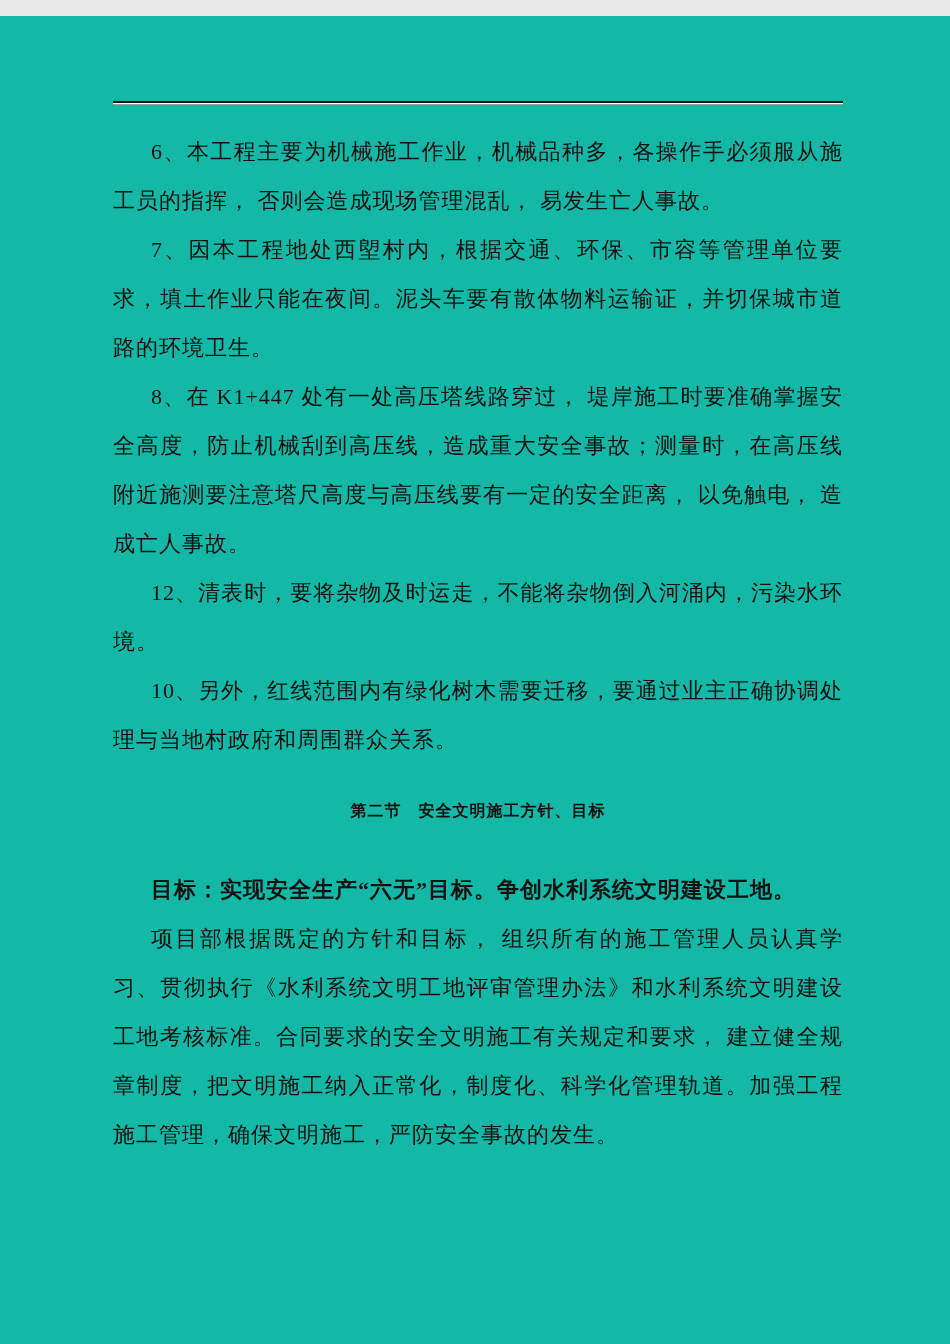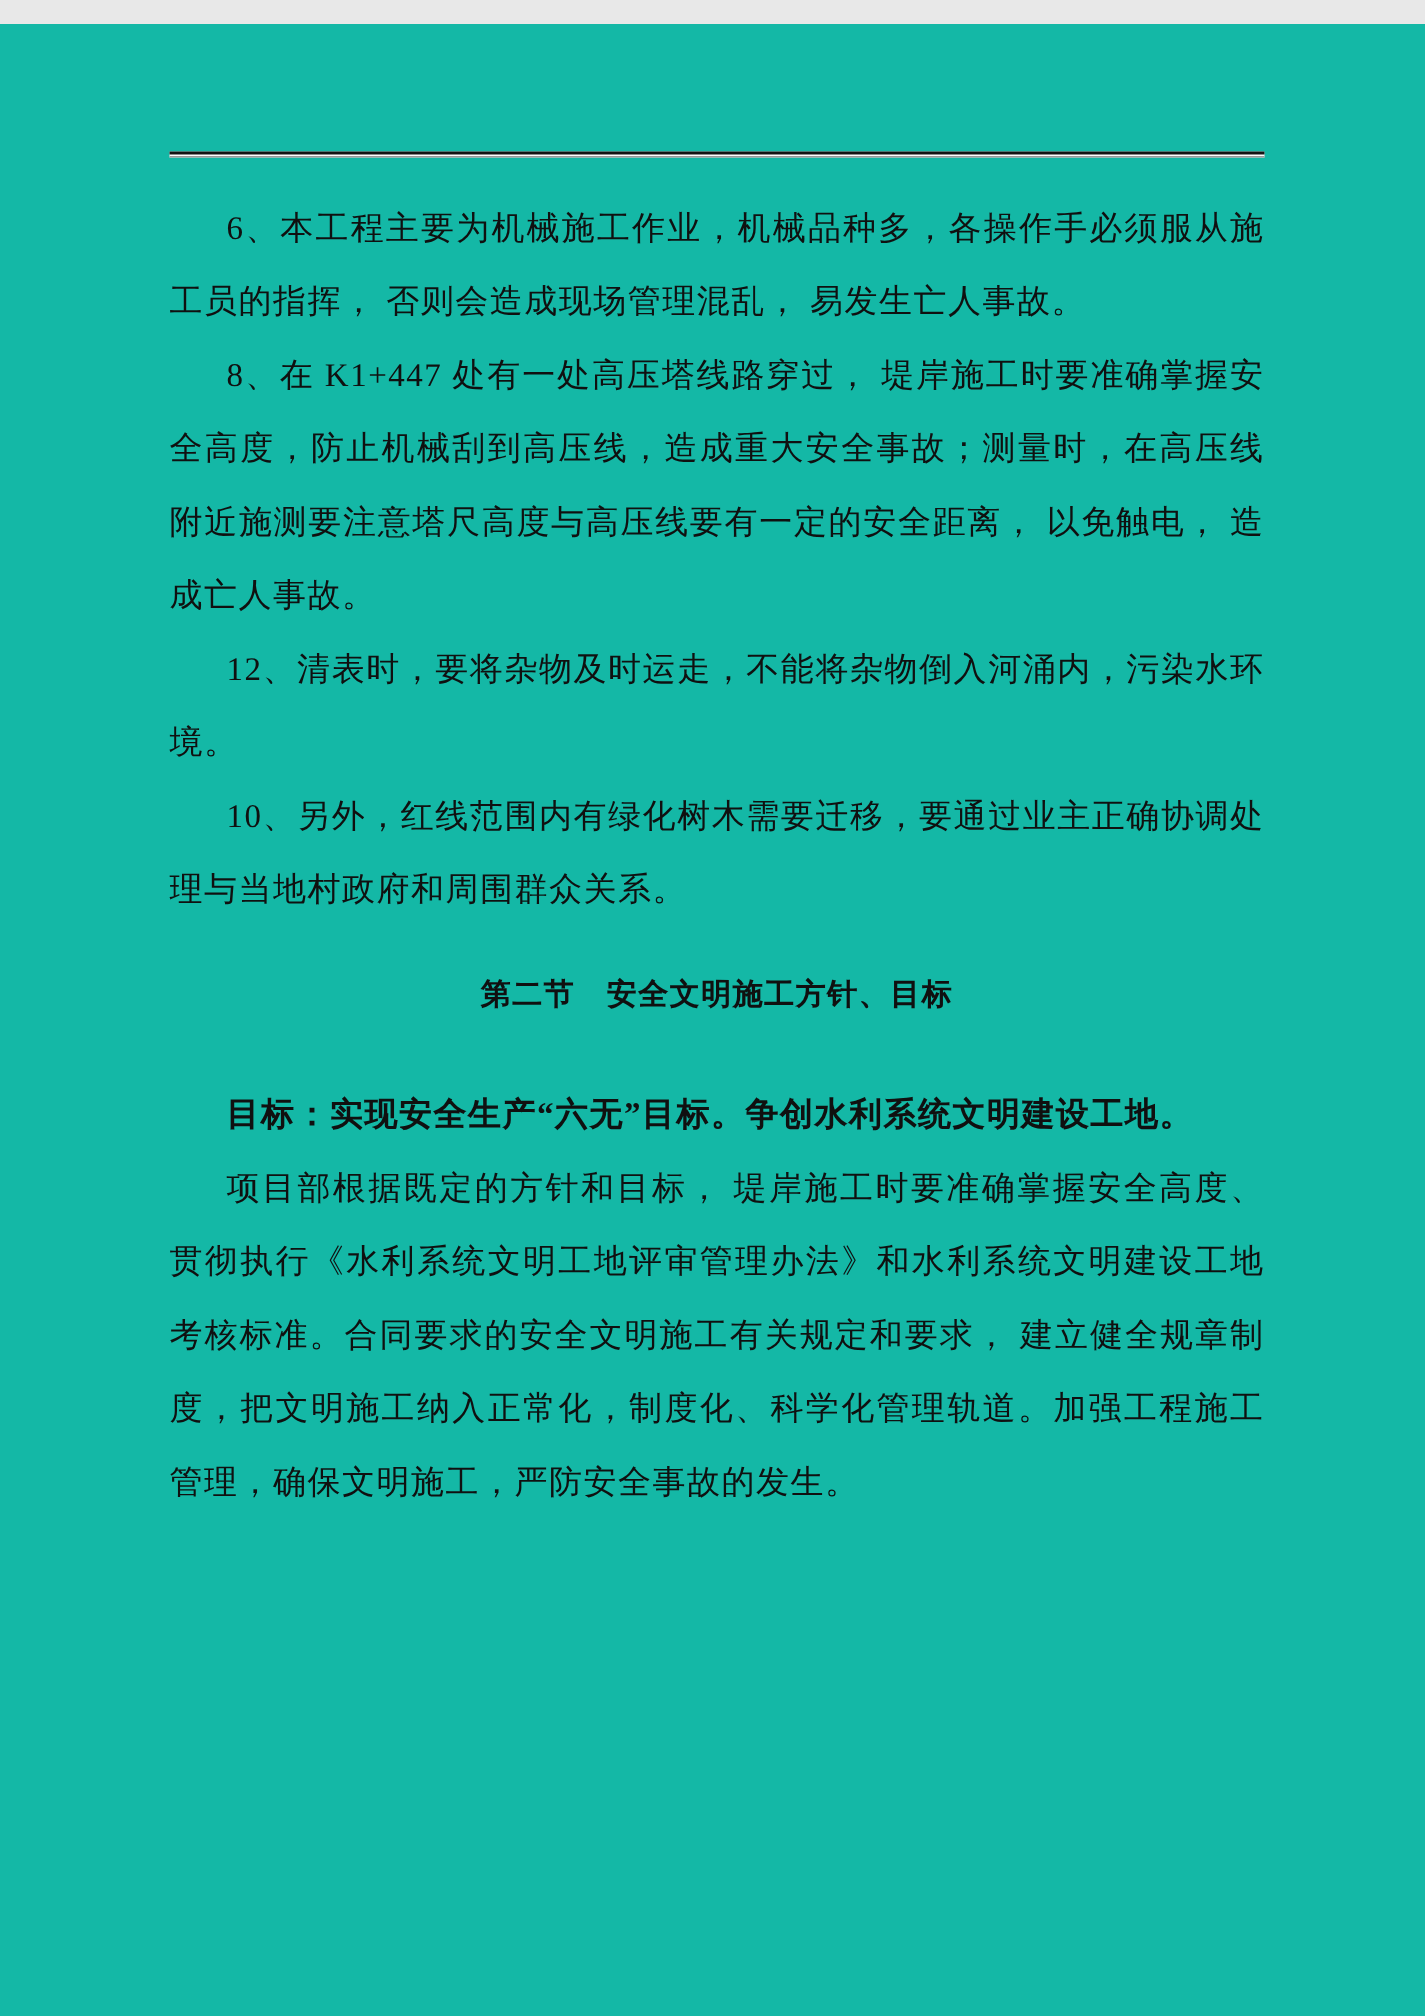--- a/index.html
+++ b/index.html
@@ -36,45 +36,46 @@
     line-height: 49px;
     letter-spacing: 1px;
     text-align: justify;
   }
   .content p {
     margin: 0;
     padding: 0;
     text-indent: 38px;
   }
   .section-heading {
-    font-size: 20px;
+    font-size: 16px;
     font-weight: bold;
     text-align: center;
     text-indent: 0 !important;
     margin-top: 22px !important;
     margin-bottom: 30px !important;
     letter-spacing: 1px;
   }
   .bold-line {
     font-weight: bold;
   }
 </style>
 </head>
 <body>
 
 <div class="page">
 
   <div class="header-rule"></div>
 
   <div class="content">
     <p>6、本工程主要为机械施工作业，机械品种多，各操作手必须服从施工员的指挥， 否则会造成现场管理混乱， 易发生亡人事故。</p>
+    <p>7、因本工程地处西塱村内，根据交通、环保、市容等管理单位要求，填土作业只能在夜间。泥头车要有散体物料运输证，并切保城市道路的环境卫生。</p>
     <p>8、在 K1+447 处有一处高压塔线路穿过， 堤岸施工时要准确掌握安全高度，防止机械刮到高压线，造成重大安全事故；测量时，在高压线附近施测要注意塔尺高度与高压线要有一定的安全距离， 以免触电， 造成亡人事故。</p>
     <p>12、清表时，要将杂物及时运走，不能将杂物倒入河涌内，污染水环境。</p>
     <p>10、另外，红线范围内有绿化树木需要迁移，要通过业主正确协调处理与当地村政府和周围群众关系。</p>
 
     <p class="section-heading">第二节　安全文明施工方针、目标</p>
 
     <p class="bold-line">目标：实现安全生产“六无”目标。争创水利系统文明建设工地。</p>
 
-    <p>项目部根据既定的方针和目标， 堤岸施工时要准确掌握安全高度、贯彻执行《水利系统文明工地评审管理办法》和水利系统文明建设工地考核标准。合同要求的安全文明施工有关规定和要求， 建立健全规章制度，把文明施工纳入正常化，制度化、科学化管理轨道。加强工程施工管理，确保文明施工，严防安全事故的发生。</p>
+    <p>项目部根据既定的方针和目标， 组织所有的施工管理人员认真学习、贯彻执行《水利系统文明工地评审管理办法》和水利系统文明建设工地考核标准。合同要求的安全文明施工有关规定和要求， 建立健全规章制度，把文明施工纳入正常化，制度化、科学化管理轨道。加强工程施工管理，确保文明施工，严防安全事故的发生。</p>
   </div>
 
 </div>
 
 </body></html>

